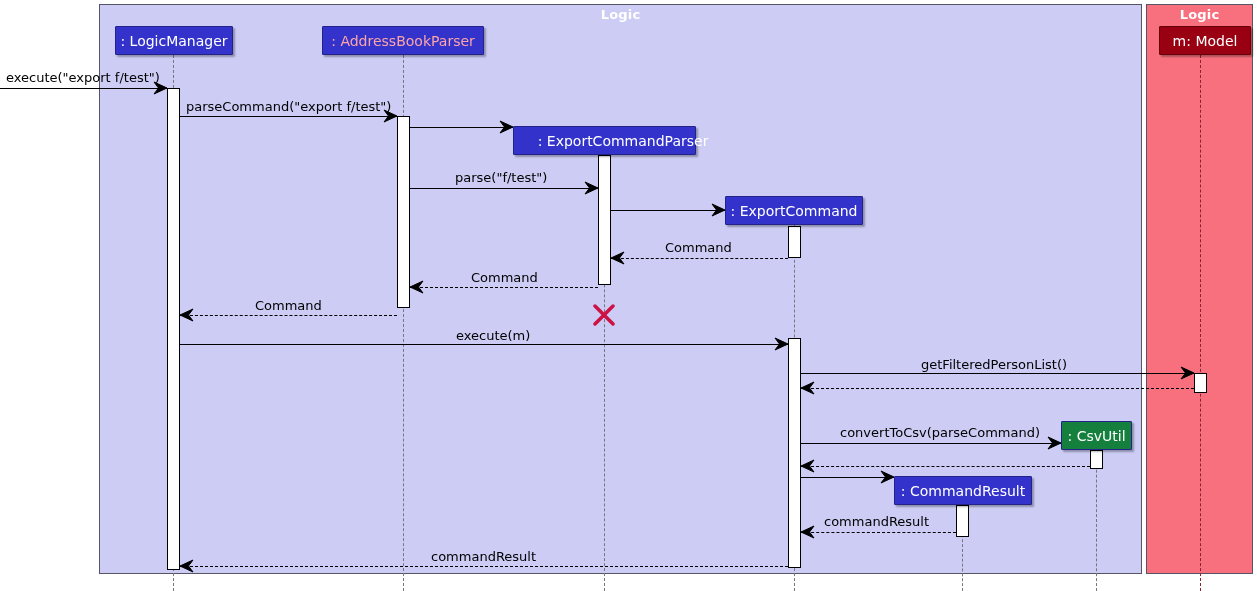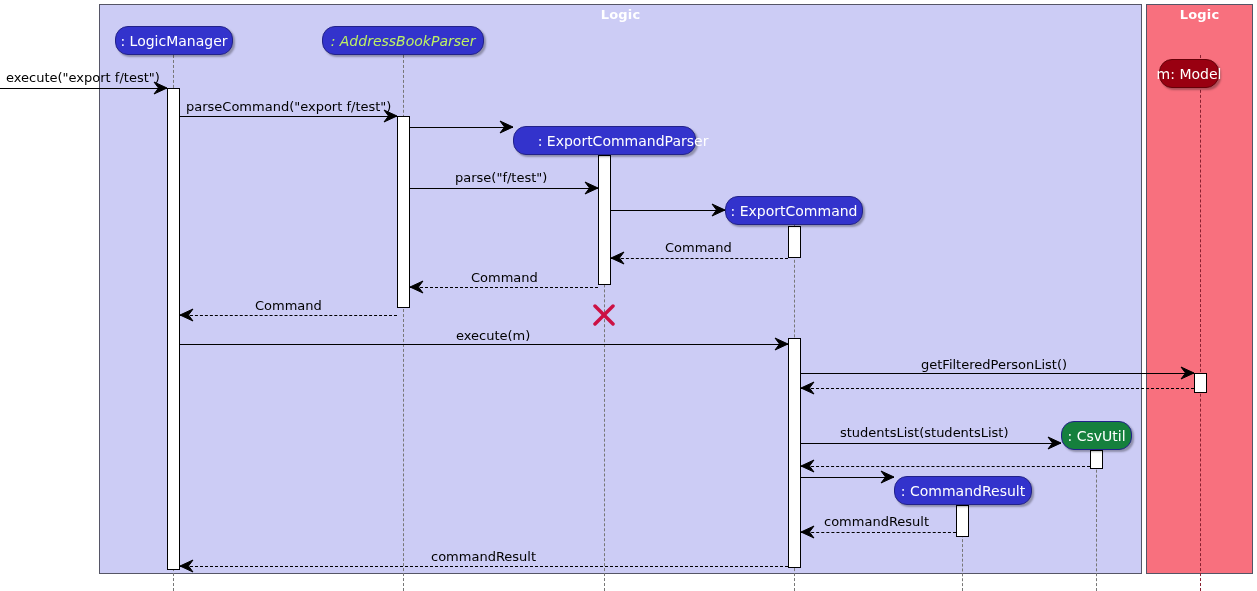--- a/index.html
+++ b/index.html
@@ -43,21 +43,21 @@
   }
   .lifeline.red {
     border-left: 1px dashed #8a2030;
   }
   
   .participant {
     position: absolute;
     box-sizing: border-box;
     background: #3333cc;
     border: 1px solid #222288;
-    border-radius: 13px;
+    border-radius: 1px;
     color: #ffffff;
     font-size: 14px;
     text-align: center;
     white-space: nowrap;
     box-shadow: 2px 2px 2px rgba(0,0,0,0.30);
     display: flex;
     align-items: center;
     justify-content: center;
     padding: 0 9px;
   }
@@ -160,21 +160,21 @@
     </svg>
     <div class="msg-label" style="left: 921px; top: 357px;">getFilteredPersonList()</div>
     <div class="msg-line dashed" style="left: 801px; top: 388px; width: 393px; border-top-color: rgb(0, 0, 0);"></div>
     <svg class="arrow-svg" width="16" height="16" style="left: 801px; top: 382px;">
       <path fill="#000000" stroke="#000000" stroke-width="1" d="M13,0 L0,6 L13,12 L8.5,6 Z"></path>
     </svg>
     <div class="msg-line" style="left: 801px; top: 443px; width: 260px; border-top-color: rgb(0, 0, 0);"></div>
     <svg class="arrow-svg" width="16" height="16" style="left: 1048px; top: 437px;">
       <path fill="#000000" stroke="#000000" stroke-width="1" d="M0,0 L13,6 L0,12 L4.5,6 Z"></path>
     </svg>
-    <div class="msg-label" style="left: 840px; top: 425px;">studentsList(studentsList)</div>
+    <div class="msg-label" style="left: 840px; top: 425px;">convertToCsv(parseCommand)</div>
     <div class="msg-line dashed" style="left: 801px; top: 466px; width: 289px; border-top-color: rgb(0, 0, 0);"></div>
     <svg class="arrow-svg" width="16" height="16" style="left: 801px; top: 460px;">
       <path fill="#000000" stroke="#000000" stroke-width="1" d="M13,0 L0,6 L13,12 L8.5,6 Z"></path>
     </svg>
     <div class="msg-line" style="left: 801px; top: 477px; width: 93px; border-top-color: rgb(0, 0, 0);"></div>
     <svg class="arrow-svg" width="16" height="16" style="left: 881px; top: 471px;">
       <path fill="#000000" stroke="#000000" stroke-width="1" d="M0,0 L13,6 L0,12 L4.5,6 Z"></path>
     </svg>
     <div class="msg-line dashed" style="left: 801px; top: 532px; width: 155px; border-top-color: rgb(0, 0, 0);"></div>
     <svg class="arrow-svg" width="16" height="16" style="left: 801px; top: 526px;">
@@ -194,31 +194,31 @@
     <div class="activation" style="left: 1194px; top: 373px; height: 20px; background: rgb(255, 255, 255); border-color: rgb(0, 0, 0);"></div>
     <div class="activation" style="left: 1090px; top: 450px; height: 19px; background: rgb(255, 255, 255); border-color: rgb(0, 0, 0);"></div>
     <div class="activation" style="left: 956px; top: 505px; height: 32px; background: rgb(255, 255, 255); border-color: rgb(0, 0, 0);"></div>
     <svg class="destroy-x" width="22" height="22" style="left: 593px; top: 304px;">
       <path d="M2,2 L20,20" stroke="#cc1144" stroke-width="3.5" stroke-linecap="round" fill="none"></path>
       <path d="M20,2 L2,20" stroke="#cc1144" stroke-width="3.5" stroke-linecap="round" fill="none"></path>
     </svg>
     <div class="participant" style="left: 115px; top: 26px; width: 118px; height: 29px; background: rgb(51, 51, 204); color: rgb(255, 255, 255);">
       <span>: LogicManager</span>
     </div>
-    <div class="participant" style="left: 322px; top: 26px; width: 162px; height: 29px; background: rgb(51, 51, 204); color: #bef264; font-style: italic;">
+    <div class="participant" style="left: 322px; top: 26px; width: 162px; height: 29px; background: rgb(51, 51, 204); color: #fca5a5;">
       <span>: AddressBookParser</span>
     </div>
     <div class="participant" style="left: 513px; top: 126px; width: 183px; height: 29px; background: rgb(51, 51, 204); color: rgb(255, 255, 255); padding-left: 46px;">
       <span>: ExportCommandParser</span>
     </div>
     <div class="participant" style="left: 725px; top: 196px; width: 138px; height: 29px; background: rgb(51, 51, 204); color: rgb(255, 255, 255);">
       <span>: ExportCommand</span>
     </div>
     <div class="participant" style="left: 1061px; top: 421px; width: 71px; height: 29px; background: #15803d; color: rgb(255, 255, 255);">
       <span>: CsvUtil</span>
     </div>
     <div class="participant" style="left: 894px; top: 476px; width: 138px; height: 29px; background: rgb(51, 51, 204); color: rgb(255, 255, 255);">
       <span>: CommandResult</span>
     </div>
-    <div class="participant model" style="left: 1159px; top: 26px; width: 60px; height: 29px; background: rgb(153, 0, 17); color: rgb(255, 255, 255); margin-top: 33px;">
+    <div class="participant model" style="left: 1159px; top: 26px; width: 92px; height: 29px; background: rgb(153, 0, 17); color: rgb(255, 255, 255);">
       <span>m: Model</span>
     </div>
   </div>
 
 </body></html>

